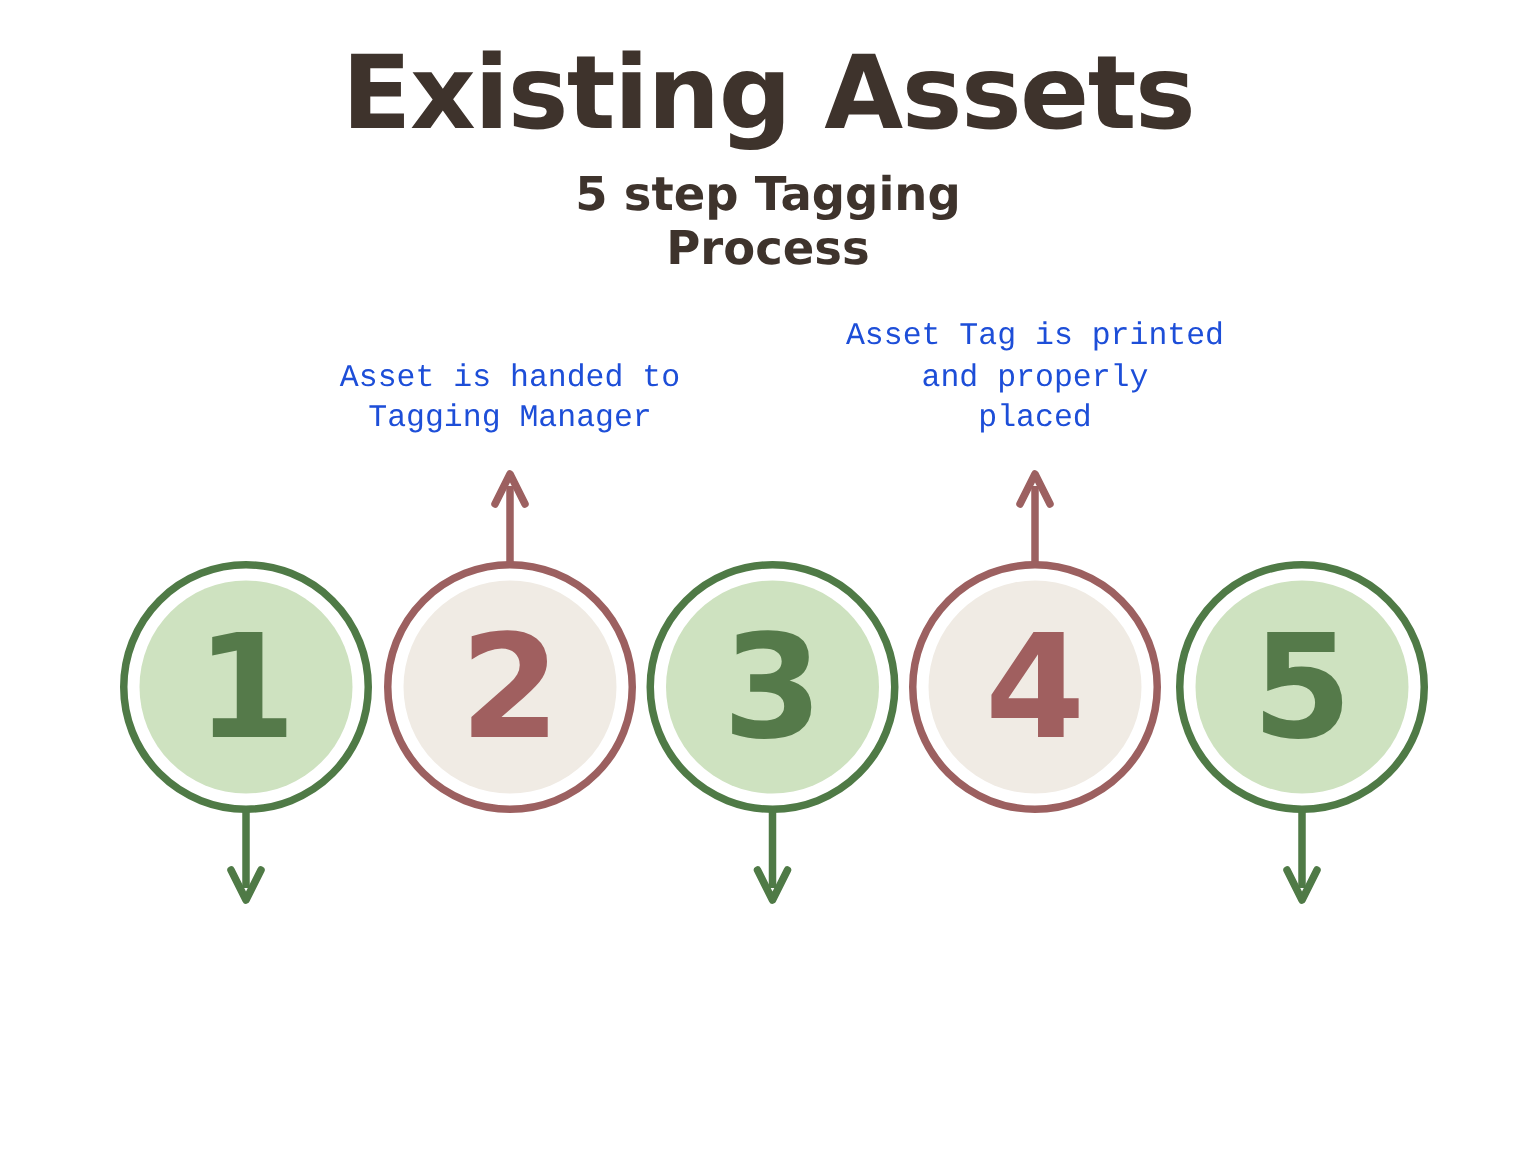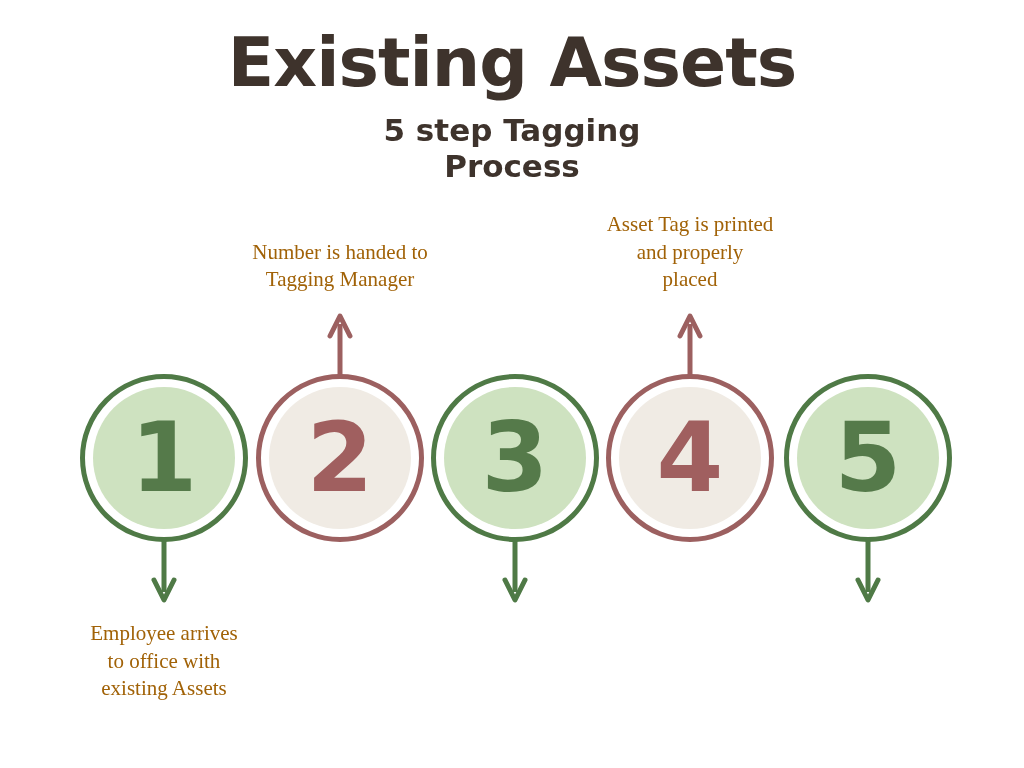--- a/index.html
+++ b/index.html
@@ -111,24 +111,24 @@
   .arrow.up   { top: 312px; }
   .arrow svg { display: block; }
 
   
   .caption {
     position: absolute;
     left: 50%;
     transform: translateX(-50%);
     width: 256px;
     text-align: center;
-    font-family: Liberation Serif, serif;
+    font-family: Liberation Mono, monospace;
     font-size: 21px;
     line-height: 1.32;
-    color: #a16207;
+    color: #1d4ed8;
     white-space: pre-line;
   }
   .caption.below { top: 620px; }
   .caption.above { bottom: 474px; }
 </style>
 </head>
 <body>
 
 <div id="infographic">
 
@@ -144,39 +144,36 @@
       <div class="disc">
         <span class="numeral">1</span>
       </div>
     </div>
     <div class="arrow down">
       <svg width="26" height="66" viewBox="0 0 26 66" aria-hidden="true">
         <line x1="13" y1="0" x2="13" y2="54" stroke="#4f7a46" stroke-width="5"></line>
         <path d="M3 42 L13 62 L23 42" fill="none" stroke="#4f7a46" stroke-width="5" stroke-linecap="round" stroke-linejoin="round"></path>
       </svg>
     </div>
-    <div class="caption below">Employee arrives
-to office with
-existing Assets</div>
   </div>
 
   <div class="step rose" style="left:210px;">
     <div class="circle-wrap">
       <div class="ring"></div>
       <div class="disc">
         <span class="numeral">2</span>
       </div>
     </div>
     <div class="arrow up">
       <svg width="26" height="66" viewBox="0 0 26 66" aria-hidden="true">
         <line x1="13" y1="12" x2="13" y2="66" stroke="#9c6060" stroke-width="5"></line>
         <path d="M3 24 L13 4 L23 24" fill="none" stroke="#9c6060" stroke-width="5" stroke-linecap="round" stroke-linejoin="round"></path>
       </svg>
     </div>
-    <div class="caption above">Number is handed to
+    <div class="caption above">Asset is handed to
 Tagging Manager</div>
   </div>
 
   <div class="step green" style="left:385px;">
     <div class="circle-wrap">
       <div class="ring"></div>
       <div class="disc">
         <span class="numeral">3</span>
       </div>
     </div>

